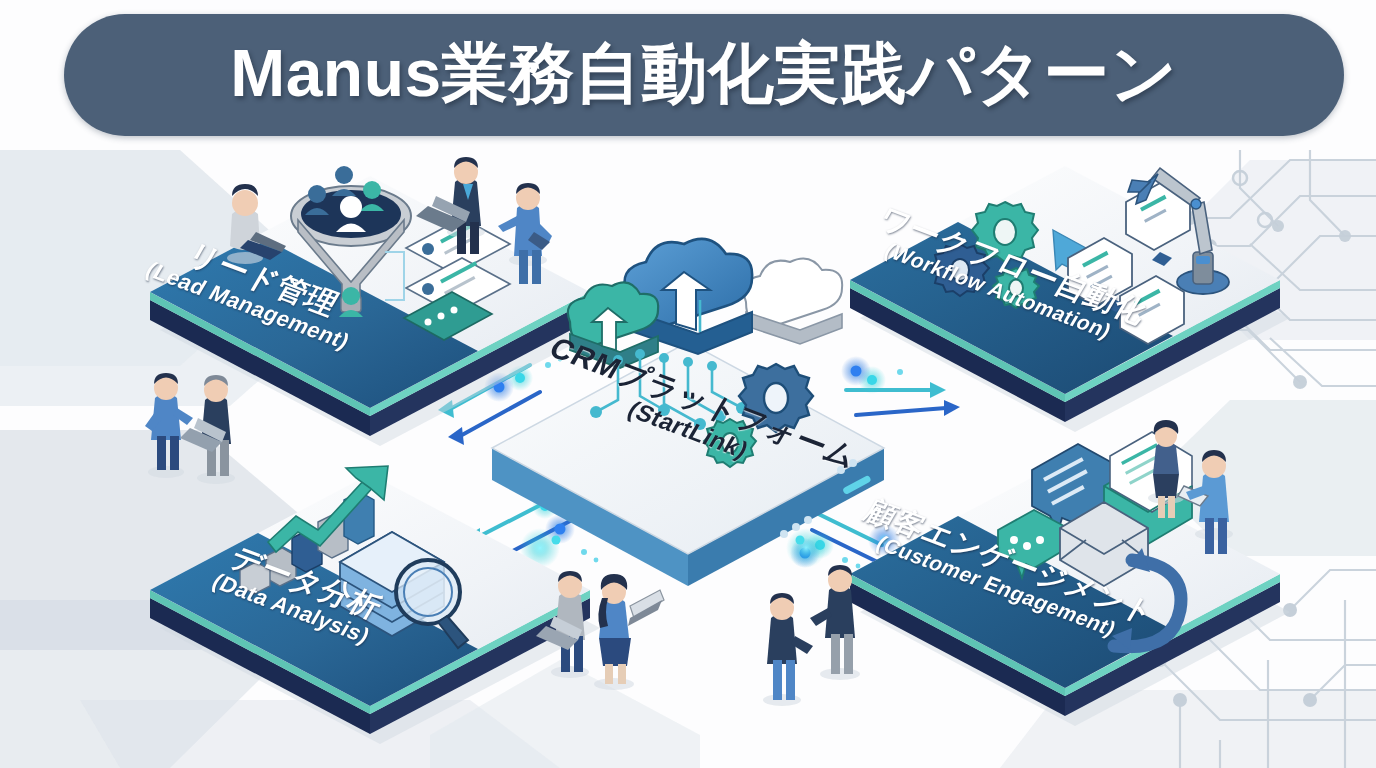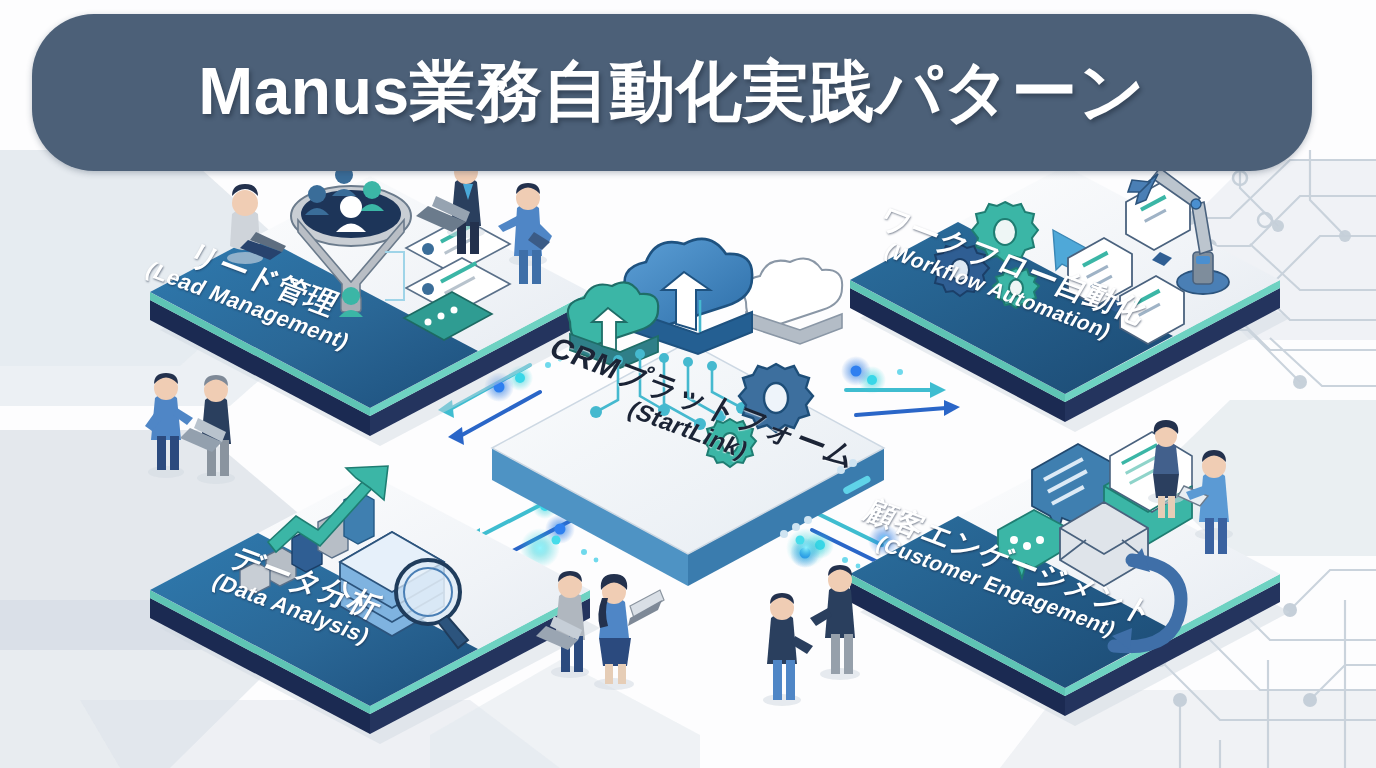--- a/index.html
+++ b/index.html
@@ -7,21 +7,21 @@
   body {
     font-family:"Liberation Sans","DejaVu Sans",sans-serif;
     background:#ffffff;
     position:relative;
   }
   #stage { position:absolute; inset:0; width:1376px; height:768px; overflow:hidden; background:#fdfdfe; }
   svg.layer { position:absolute; left:0; top:0; width:1376px; height:768px; }
 
   
   #banner {
-    position:absolute; left:32px; top:14px; width:1280px; height:157px;
+    position:absolute; left:64px; top:14px; width:1280px; height:122px;
     background:#4c6078;
     border-radius:62px;
     display:flex; align-items:center; justify-content:center;
     box-shadow:0 2px 6px rgba(40,55,75,0.30);
     z-index:40;
   }
   #banner-title {
     color:#ffffff;
     font-size:66px;
     font-weight:bold;

